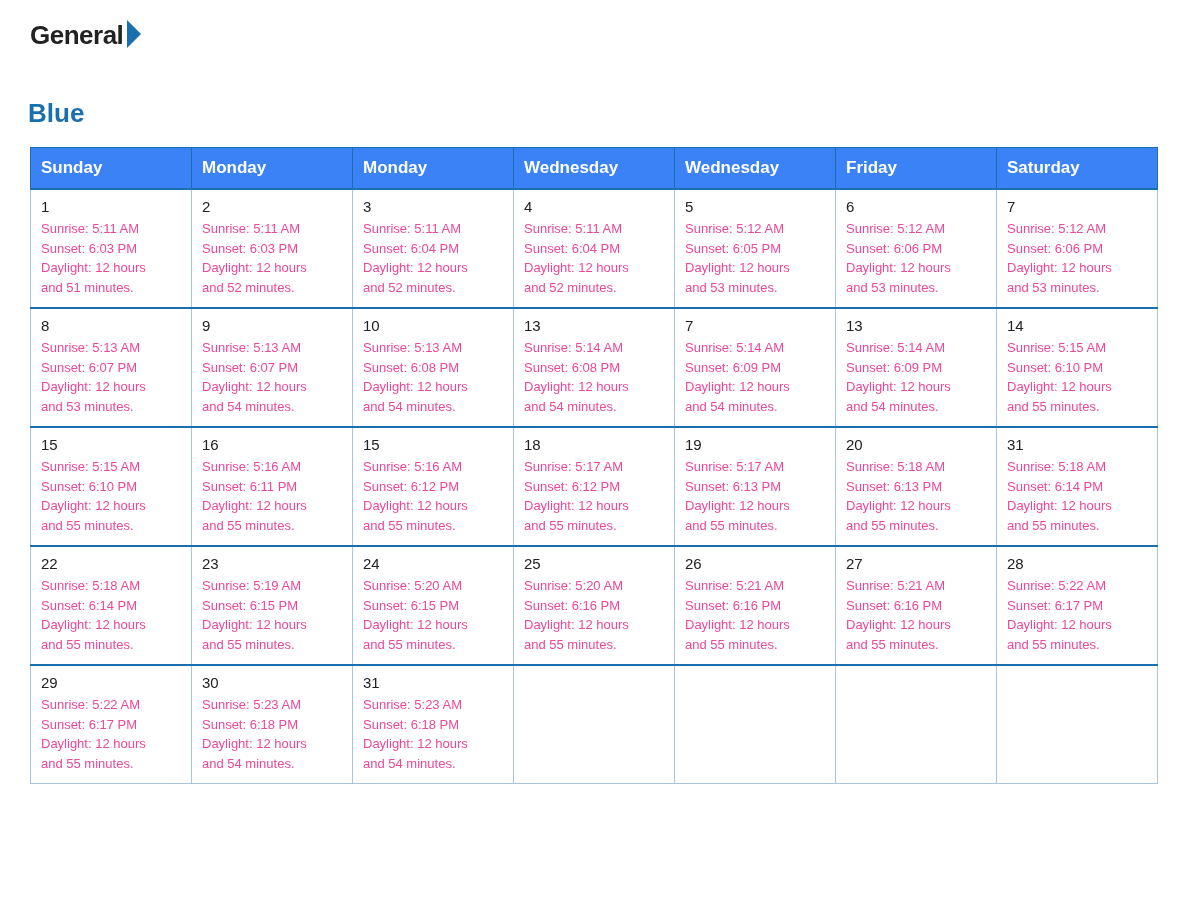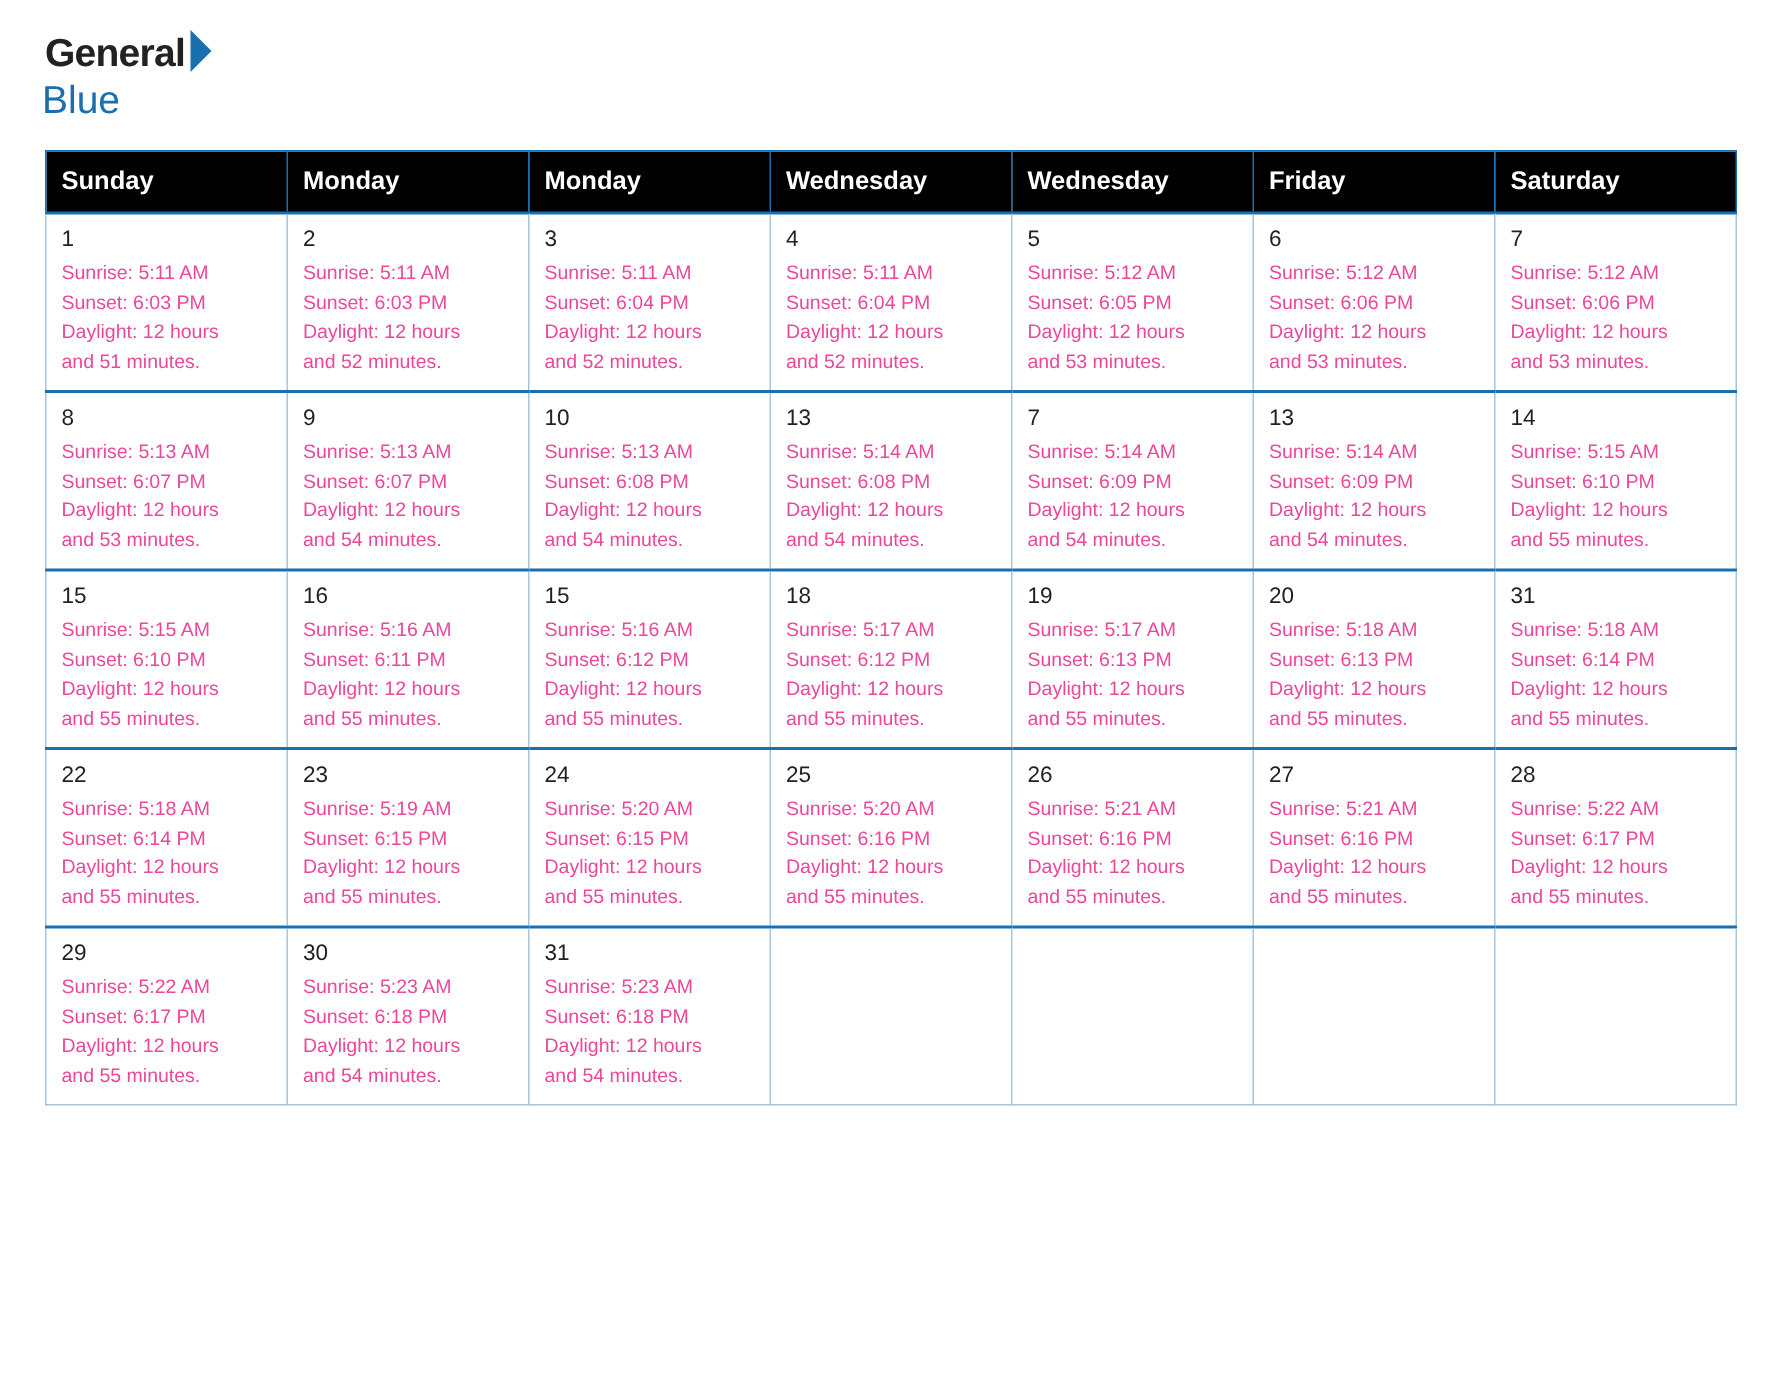--- a/index.html
+++ b/index.html
@@ -14,20 +14,21 @@
     .header-area {
       display: flex;
       justify-content: space-between;
       align-items: flex-start;
       margin-bottom: 18px;
     }
     .logo {
       display: flex;
       flex-direction: column;
       align-items: flex-start;
+      gap: 47px;
     }
     .logo-top {
       display: flex;
       align-items: center;
     }
     .logo-general {
       font-size: 26px;
       font-weight: bold;
       color: #222;
       letter-spacing: -0.5px;
@@ -36,21 +37,21 @@
       width: 0;
       height: 0;
       border-left: 14px solid #1a6faf;
       border-top: 14px solid transparent;
       border-bottom: 14px solid transparent;
       margin-left: 4px;
       margin-top: -4px;
     }
     .logo-blue {
       font-size: 26px;
-      font-weight: normal;
+      font-weight: bold;
       color: #1a6faf;
       margin-left: -2px;
     }
     .title-area {
       text-align: right;
     }
     .month-year {
       font-size: 52px;
       font-weight: bold;
       color: #222;
@@ -60,21 +61,21 @@
       font-size: 20px;
       color: #444;
       margin-top: 4px;
     }
     .calendar-table {
       width: 100%;
       border-collapse: collapse;
       table-layout: fixed;
     }
     .calendar-table th {
-      background-color: #000000;
+      background-color: #3b82f6;
       color: #fff;
       font-size: 17px;
       font-weight: bold;
       padding: 10px 10px;
       text-align: left;
       border: 1px solid #1a6faf;
     }
     .calendar-table td {
       vertical-align: top;
       border: 1px solid #aac4db;

